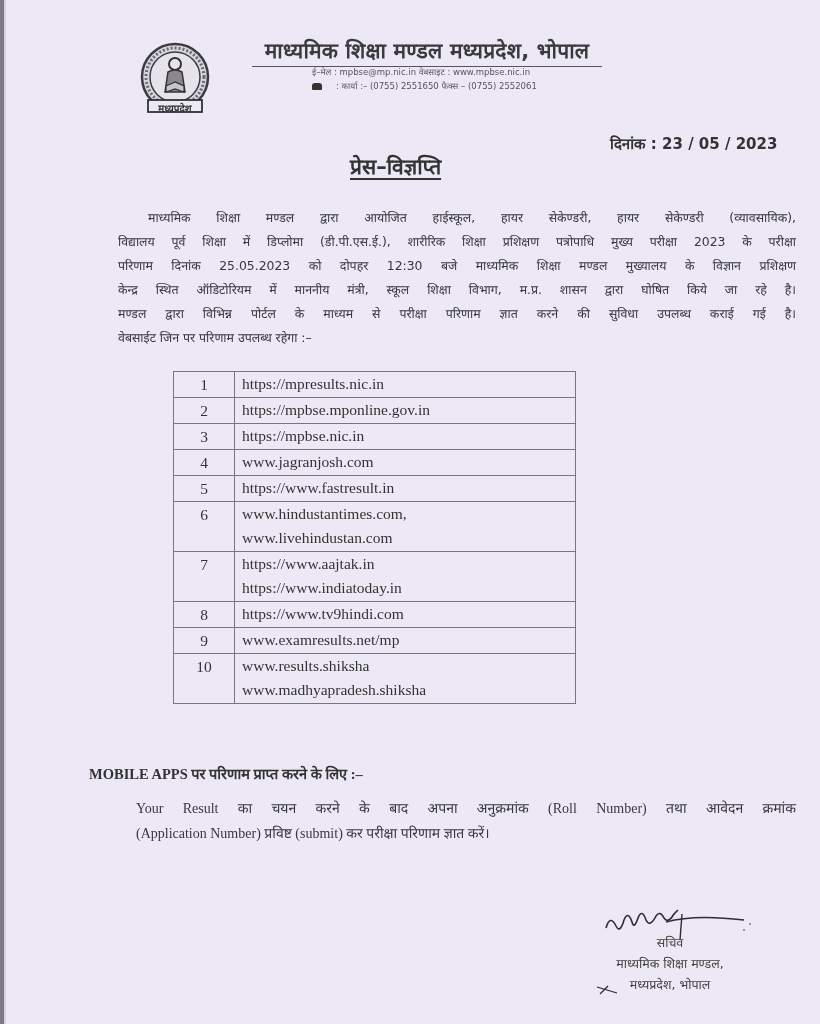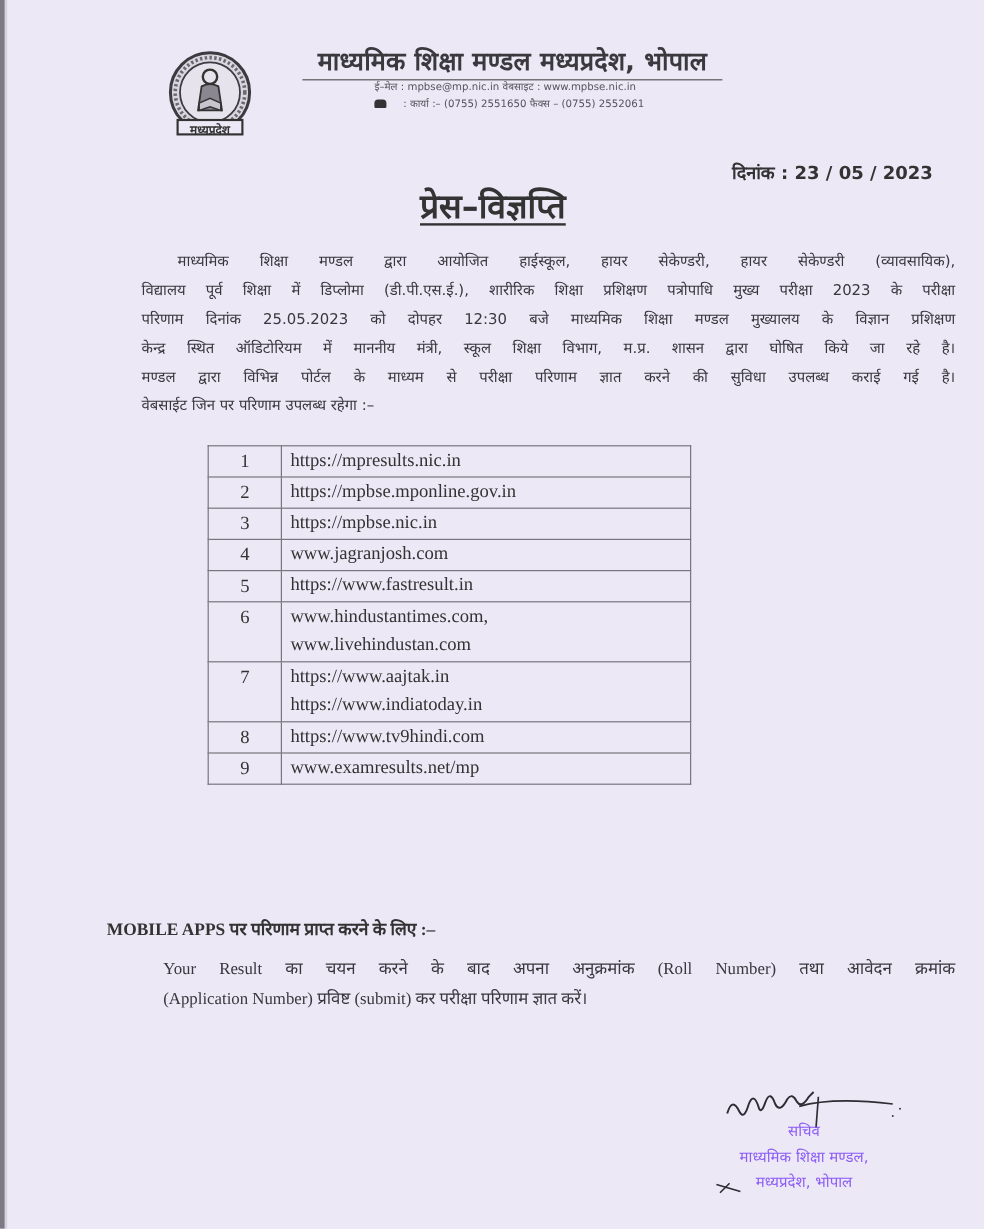--- a/index.html
+++ b/index.html
@@ -35,21 +35,21 @@
 
     .date-line {
       left:610px; top:133px;
       font-family:"DejaVu Sans", sans-serif;
       font-size:15px; font-weight:bold; color:#333;
       white-space:nowrap;
     }
     .press-title {
       left:350px; top:152px;
       font-family:"DejaVu Sans", sans-serif;
-      font-size:28px; font-weight:bold; color:#333;
+      font-size:21px; font-weight:bold; color:#333;
       text-decoration:underline; text-underline-offset:4px;
       white-space:nowrap;
     }
 
     .para {
       left:92px; top:206px; width:704px;
       font-family:"DejaVu Sans", sans-serif;
       font-size:12.4px; line-height:24px; color:#38373d;
       text-align:justify; text-indent:40px;
     }
@@ -86,21 +86,21 @@
       font-family:"Liberation Serif", serif;
       font-size:14px; line-height:25px; color:#38373d;
     }
     .mobile-para span { display:block; white-space:nowrap; text-align:justify; text-align-last:justify; }
     .mobile-para span.last { text-align-last:left; }
 
     .signature { left:604px; top:900px; width:150px; height:40px; }
     .sign-block {
       left:585px; top:932px; width:170px;
       font-family:"DejaVu Sans", sans-serif;
-      font-size:12.5px; color:#8b5cf6; text-align:center;
+      font-size:12.5px; color:#404040; text-align:center;
       line-height:21px;
     }
   </style>
 </head>
 <body>
 
 <div class="page-edge"></div>
 <div class="page-edge2"></div>
 
 <div class="abs seal">
@@ -190,20 +190,27 @@
       <td class="url">
           <div>https://www.tv9hindi.com</div>
         </td>
     </tr>
     <tr class="single">
       <td class="num">9</td>
       <td class="url">
           <div>www.examresults.net/mp</div>
         </td>
     </tr>
+    <tr class="double">
+      <td class="num">10</td>
+      <td class="url">
+        <div>www.results.shiksha</div>
+        <div>www.madhyapradesh.shiksha</div>
+      </td>
+    </tr>
   </tbody>
 </table>
 
 <div class="abs mobile-head">MOBILE APPS पर परिणाम प्राप्त करने के लिए :–</div>
 <div class="abs mobile-para">
   <span>Your Result का चयन करने के बाद अपना अनुक्रमांक (Roll Number) तथा आवेदन क्रमांक</span>
   <span class="last">(Application Number) प्रविष्ट (submit) कर परीक्षा परिणाम ज्ञात करें।</span>
 </div>
 
 <div class="abs signature">

